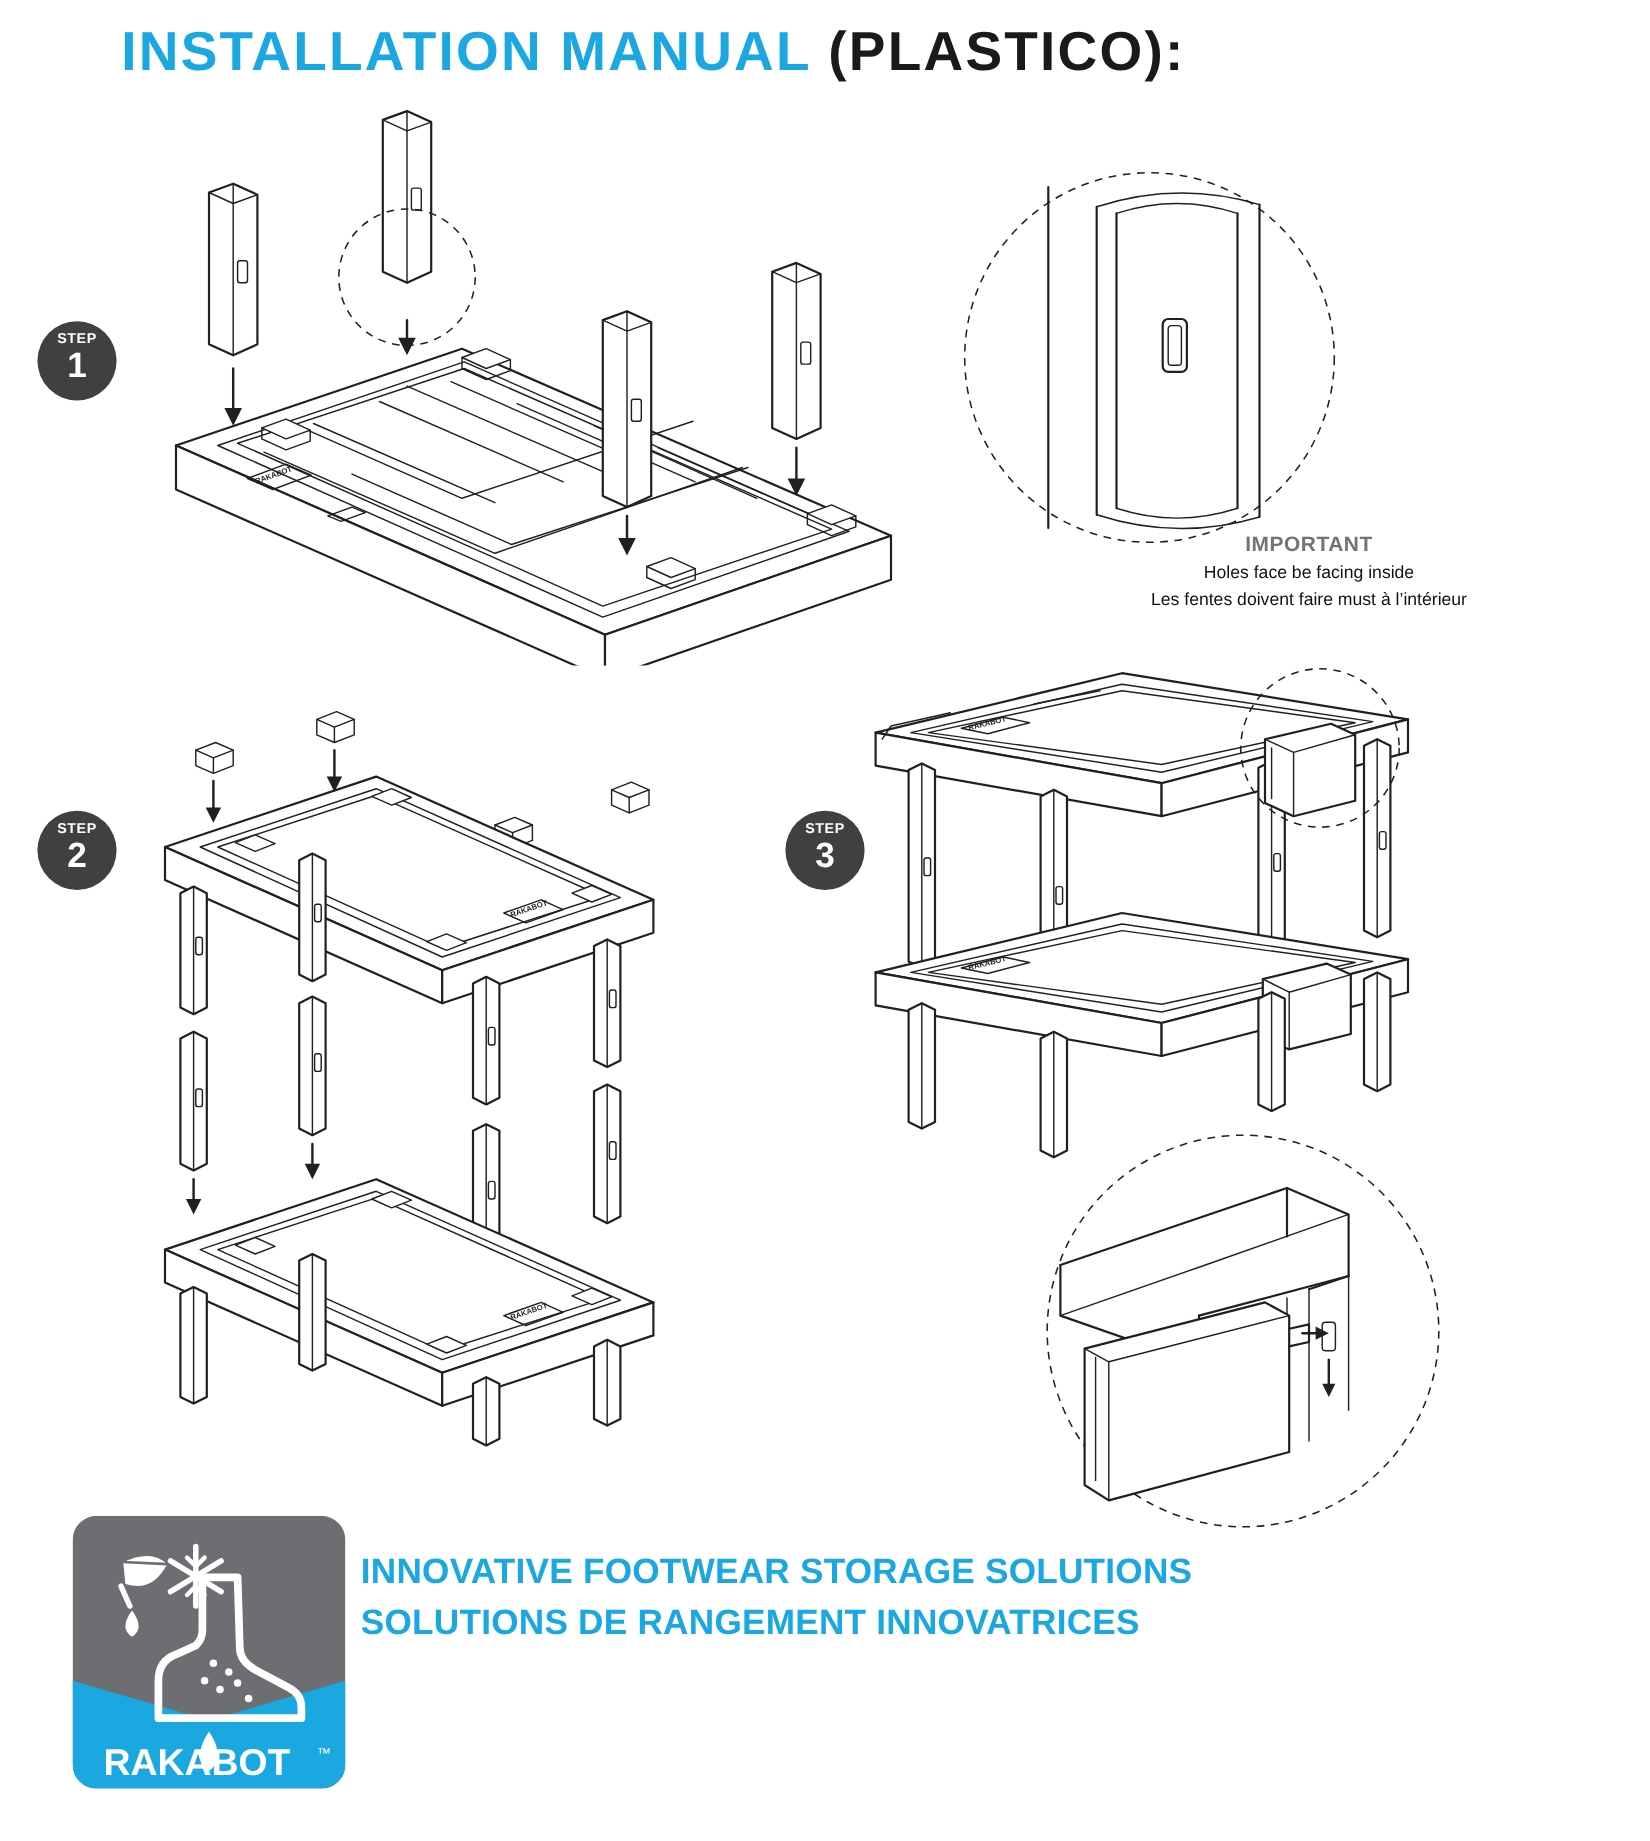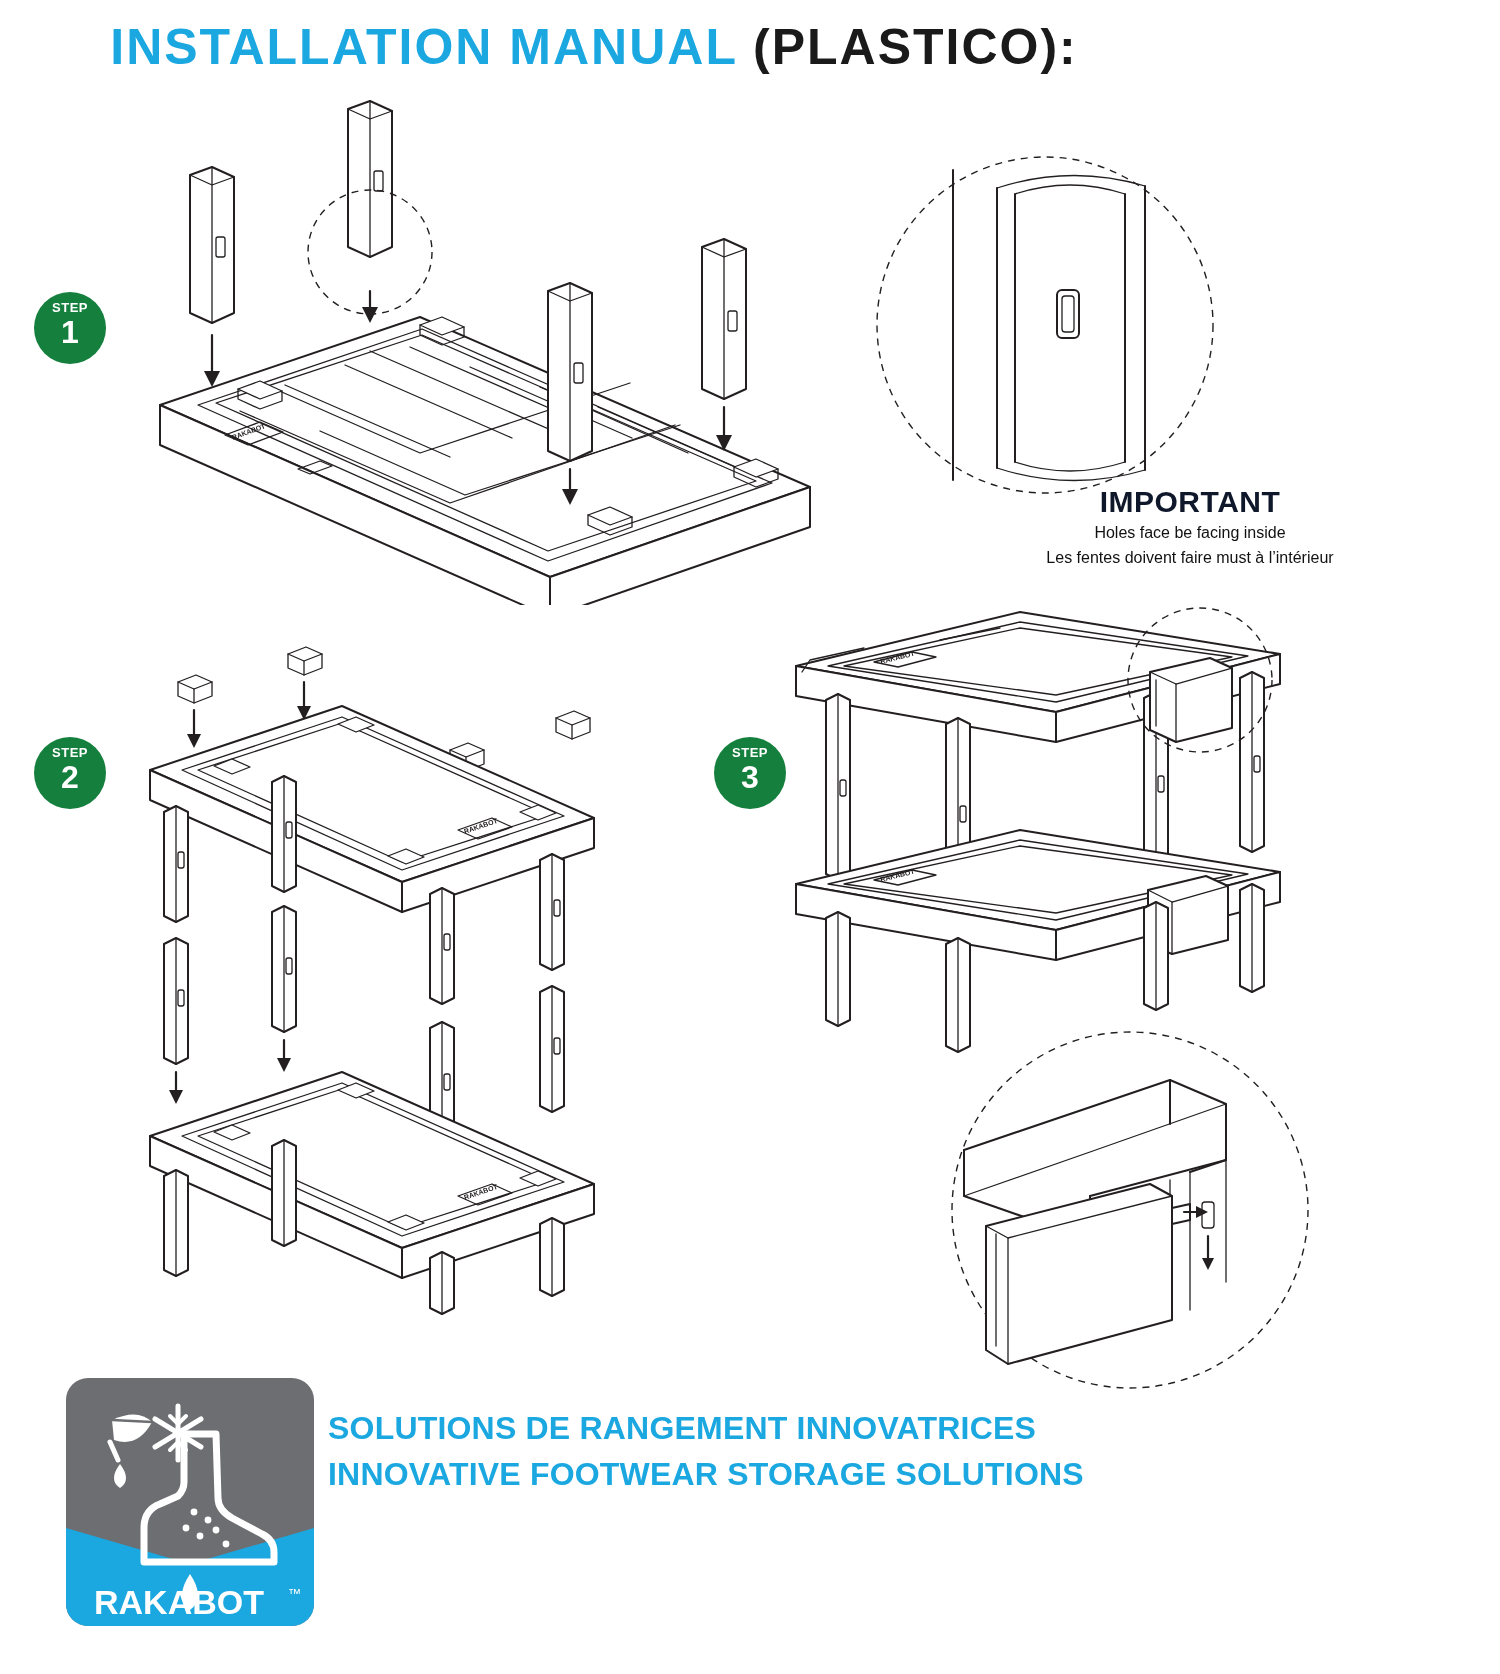--- a/index.html
+++ b/index.html
@@ -29,21 +29,21 @@
   }
   #title .blue { color: #1ba7e0; }
   #title .dark { color: #1a1a1a; }
 
   
   .step-badge {
     position: absolute;
     width: 72px;
     height: 72px;
     border-radius: 50%;
-    background: #15803d;
+    background: #404040;
     color: #ffffff;
     text-align: center;
     box-sizing: border-box;
     padding-top: 9px;
   }
   .step-badge .step-word {
     display: block;
     font-size: 13px;
     font-weight: bold;
     letter-spacing: 0.5px;
@@ -69,23 +69,23 @@
 
   
   #important-note {
     position: absolute;
     left: 980px;
     top: 485px;
     width: 420px;
     text-align: center;
   }
   #important-note .imp-title {
-    font-size: 30px;
+    font-size: 19px;
     font-weight: bold;
-    color: #0f172a;
+    color: #737373;
     letter-spacing: 0.5px;
   }
   #important-note .imp-line {
     font-size: 16px;
     color: #111;
     line-height: 22px;
     margin-top: 3px;
   }
 
   
@@ -505,15 +505,15 @@
     </g>
 
     <path d="M 124 196 Q 140 220 124 232 Q 108 220 124 196 Z" fill="#ffffff"></path>
   </g>
   <text x="28" y="236" font-family="Liberation Sans, sans-serif" font-size="34" font-weight="bold" fill="#ffffff">RAKABOT</text>
   <text x="222" y="220" font-family="Liberation Sans, sans-serif" font-size="13" fill="#ffffff">™</text>
 </svg>
 </div>
 
 <div id="footer-text">
+  <div>INNOVATIVE FOOTWEAR STORAGE SOLUTIONS</div>
   <div>SOLUTIONS DE RANGEMENT INNOVATRICES</div>
-  <div>INNOVATIVE FOOTWEAR STORAGE SOLUTIONS</div>
 </div>
 
 </body></html>

